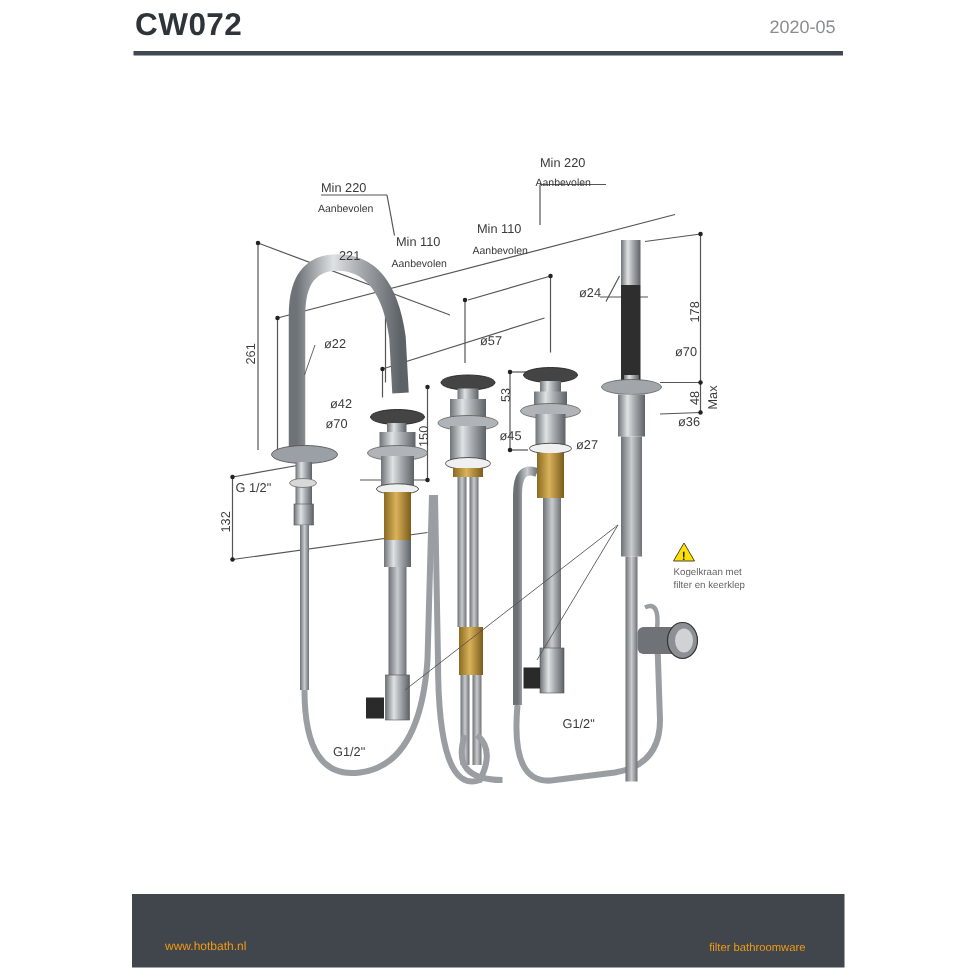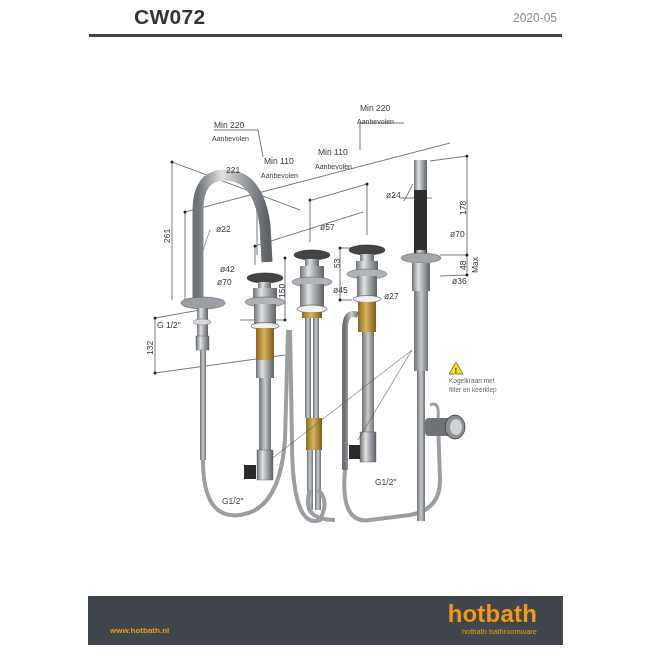--- a/index.html
+++ b/index.html
@@ -1,22 +1,22 @@
 <!DOCTYPE html>
 <html><head>
   <meta charset="utf-8">
   <style>
     html, body { margin: 0; padding: 0; background: #ffffff; }
     body { width: 650px; height: 650px; position: relative; overflow: hidden; font-family: "Liberation Sans", sans-serif; }
-    .header-title { position: absolute; left: 90px; top: 5px; font-size: 21px; font-weight: bold; color: #2f343a; letter-spacing: 0.3px; margin-left: 44px; }
+    .header-title { position: absolute; left: 90px; top: 5px; font-size: 21px; font-weight: bold; color: #2f343a; letter-spacing: 0.3px; }
     .header-date { position: absolute; right: 93px; top: 11px; font-size: 12px; color: #8a8c8f; }
     .header-rule { position: absolute; left: 89px; top: 34px; width: 473px; height: 3px; background: #414850; }
     .drawing { position: absolute; left: 0; top: 40px; width: 650px; height: 550px; }
     .footer { position: absolute; left: 88px; top: 596px; width: 475px; height: 49px; background: #41464c; }
-    .footer-url { position: absolute; left: 22px; top: 30px; font-size: 8px; font-weight: bold; color: #f39a13; }
+    .footer-url { position: absolute; left: 22px; top: 30px; font-size: 8px; font-weight: normal; color: #f39a13; }
     .footer-brand { position: absolute; right: 26px; top: 5px; font-size: 24px; font-weight: bold; color: #f39a13; letter-spacing: 0.2px; line-height: 26px; }
     .footer-tagline { position: absolute; right: 26px; top: 31px; font-size: 7.5px; color: #f39a13; }
     svg text { font-family: "Liberation Sans", sans-serif; fill: #3a3a3a; }
   </style>
 </head>
 <body>
 
 <div class="header-title">CW072</div>
 <div class="header-date">2020-05</div>
 <div class="header-rule"></div>
@@ -205,15 +205,14 @@
       <polygon points="456,362 449,374 463,374" fill="#ffe000" stroke="#333" stroke-width="0.6"></polygon>
       <text x="454.5" y="373" font-size="8" font-weight="bold" style="fill:#222">!</text>
     </g>
     <text x="449" y="383" font-size="6.5" style="fill:#666">Kogelkraan met</text>
     <text x="449" y="392" font-size="6.5" style="fill:#666">filter en keerklep</text>
   </g>
 </svg>
 
 <div class="footer">
   <div class="footer-url">www.hotbath.nl</div>
-  <div class="footer-brand">hotbath</div>
-  <div class="footer-tagline">hotbath bathroomware</div>
+  <div class="footer-tagline">filter bathroomware</div>
 </div>
 
 </body></html>

